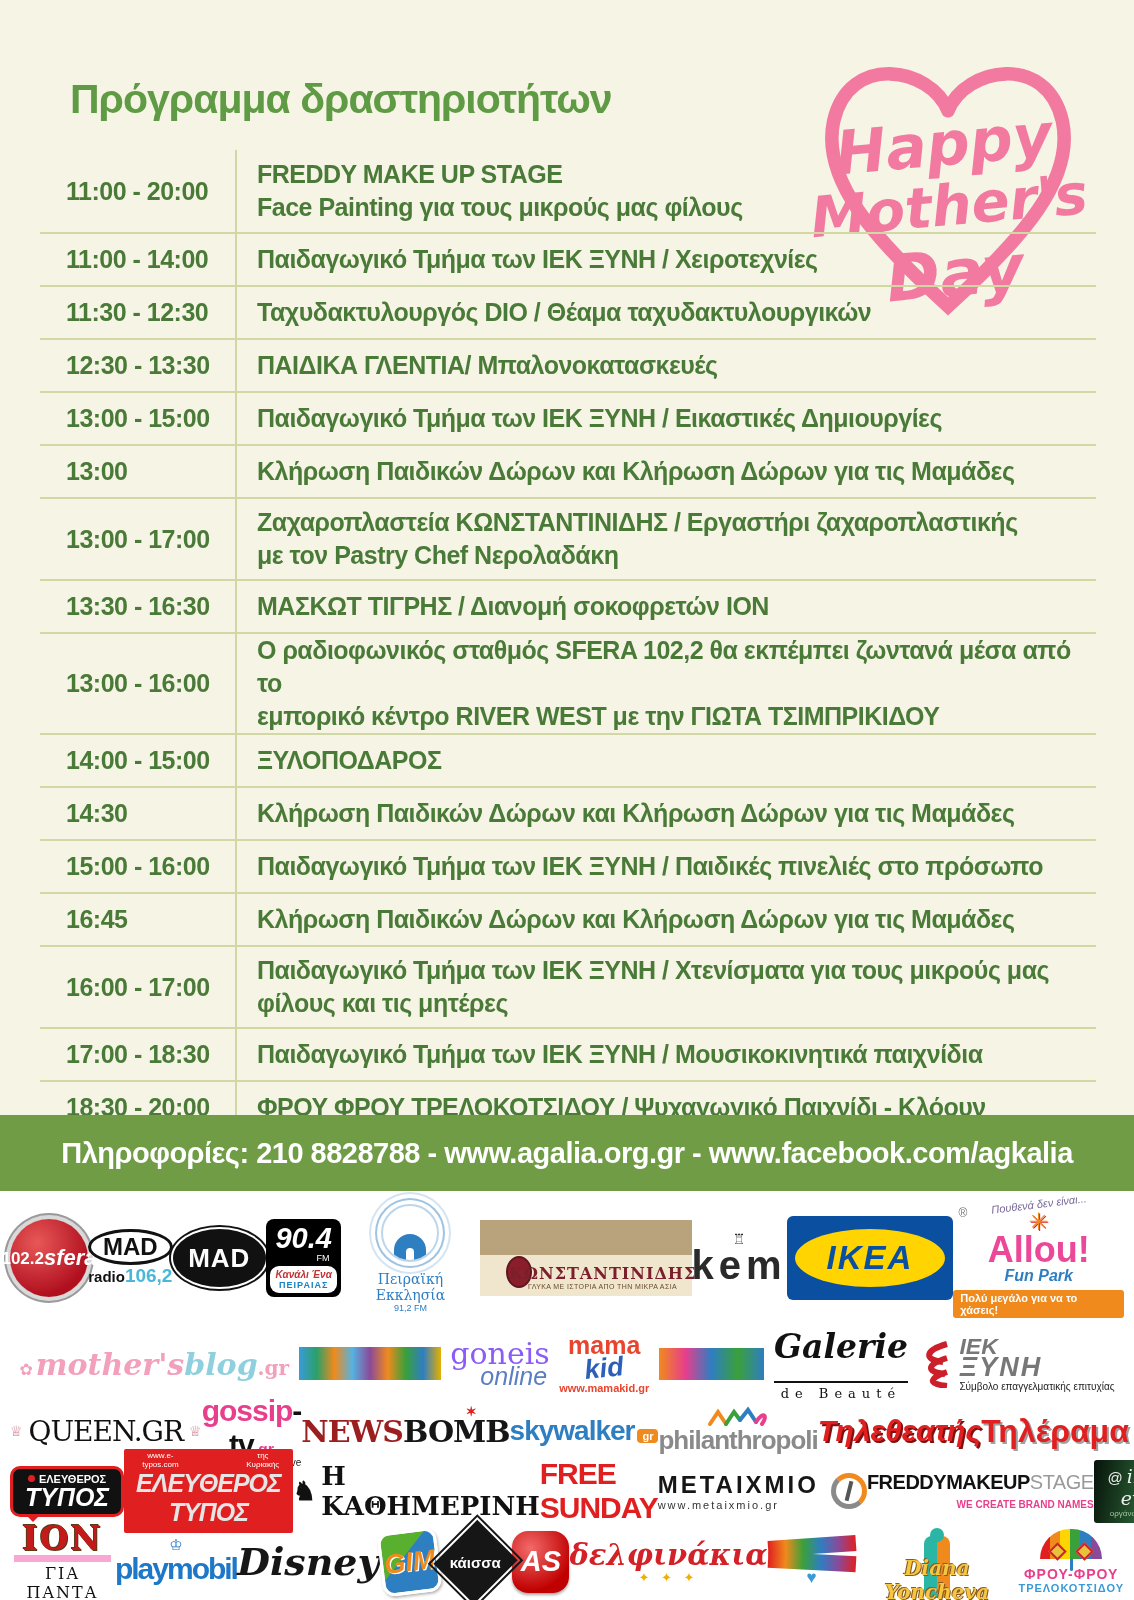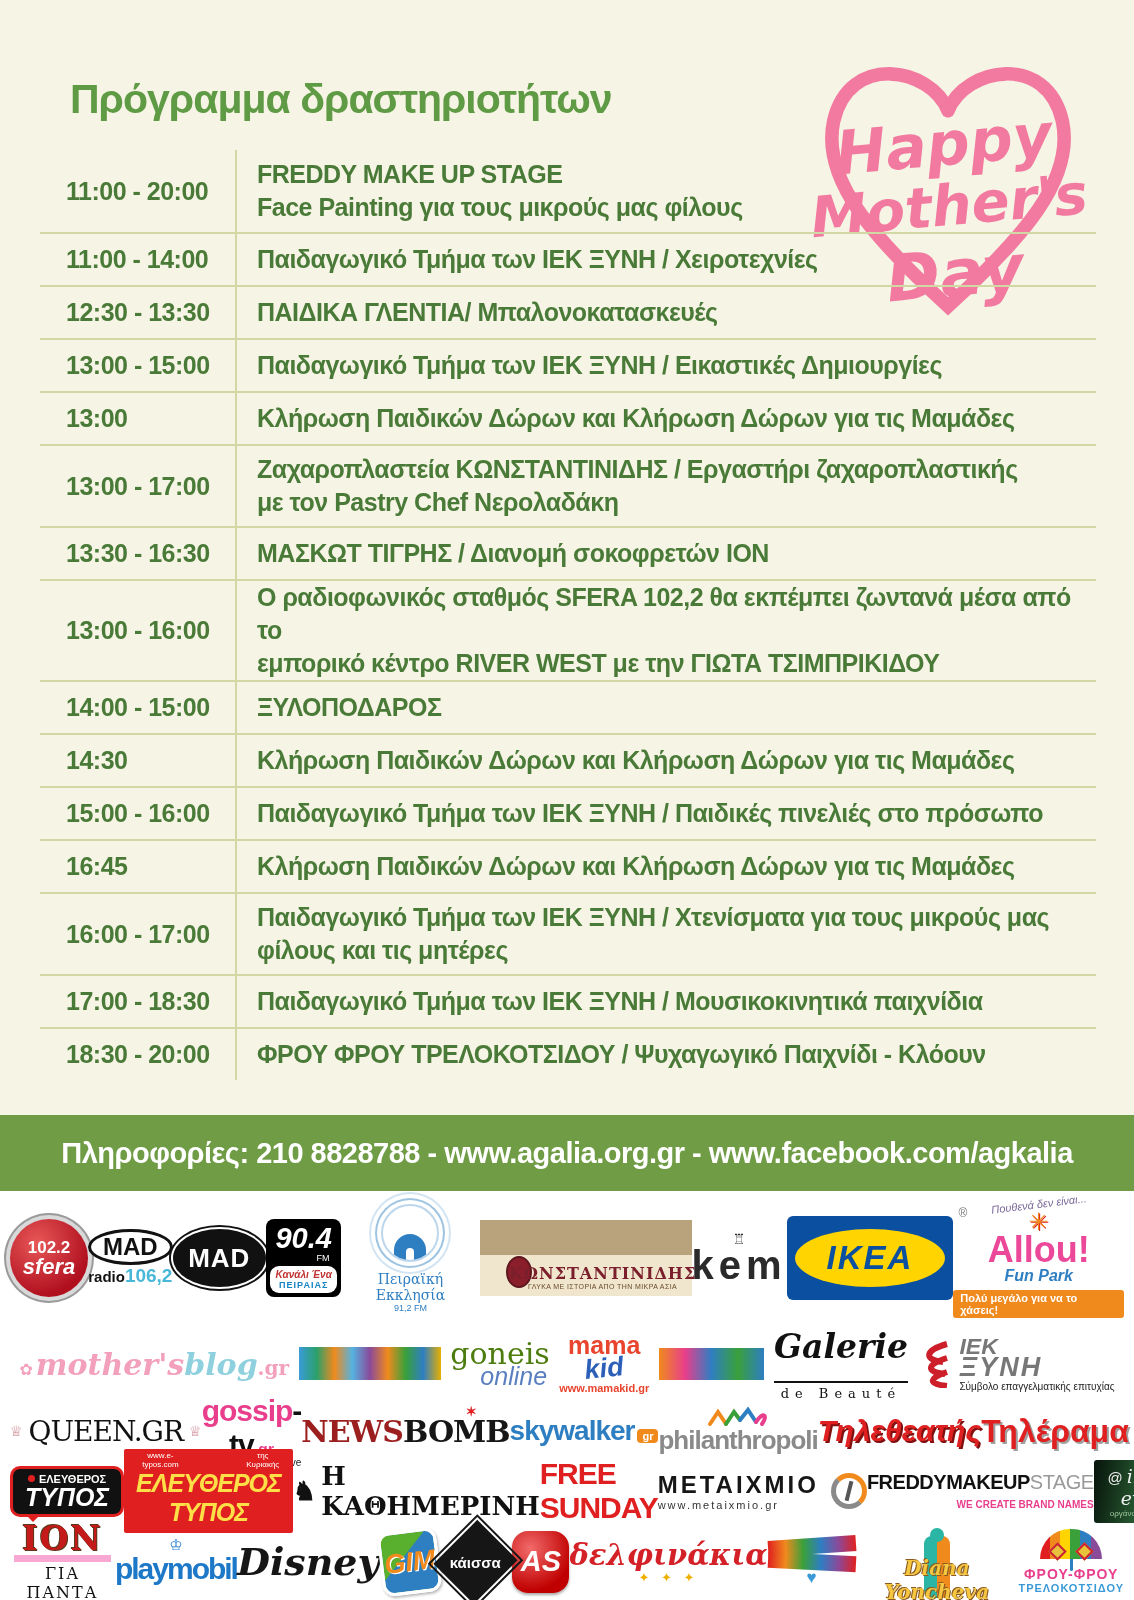--- a/index.html
+++ b/index.html
@@ -29,21 +29,21 @@
   
   .logos{position:absolute;left:0;top:1191px;width:1134px;height:409px;background:#ffffff;display:flex;flex-direction:column}
   .lrow{display:flex;align-items:center;justify-content:space-evenly;padding:0 10px}
   .lrow1{height:134px}.lrow2{height:78px}.lrow3{height:56px}.lrow4{height:64px}.lrow5{height:77px}
 
   .grad{-webkit-background-clip:text;background-clip:text;color:#3a9ad8}
   @supports ((-webkit-background-clip:text) or (background-clip:text)){.grad{color:transparent}}
 
   
   .sfera-c{width:78px;height:78px;border-radius:50%;background:radial-gradient(circle at 35% 30%,#e85858,#b00f1e 72%);
-      box-shadow:0 0 0 4px #d9d9d9,0 0 0 6px #9a9a9a;display:flex;flex-direction:column;align-items:center;justify-content:center}
+      box-shadow:0 0 0 4px #d9d9d9,0 0 0 6px #9a9a9a;display:flex;align-items:center;justify-content:center}
   .sfera-f{color:#fff;font-size:17px;font-weight:bold;line-height:1}
   .sfera-n{color:#fff;font-size:22px;font-weight:bold;font-style:italic;line-height:1}
   .madr{text-align:center}
   .madr-head{width:54px;height:24px;border-radius:28px 28px 0 0;background:#49b8d8;margin:0 auto -8px}
   .madr-oval{display:inline-block;border:3px solid #111;border-radius:50%;padding:1px 12px;background:#fff;color:#111;font-weight:900;font-size:24px}
   .madr-sub{font-size:15px;font-weight:900;color:#111}
   .madr-freq{font-size:19px;font-weight:900;color:#49b8d8}
   .mado{width:94px;height:58px;background:#111;border-radius:50%;display:flex;align-items:center;justify-content:center;
       box-shadow:0 0 0 2px #fff,0 0 0 4px #111}
   .mado span{color:#fff;font-weight:900;font-size:26px;letter-spacing:1px}
@@ -82,21 +82,21 @@
   .allou-tag{margin-top:5px;background:#f08a1d;color:#fff;font-size:11px;font-weight:bold;padding:2px 7px;border-radius:3px}
 
   
   .mb{display:flex;align-items:baseline;font-family:"DejaVu Serif",serif}
   .mb-fl{color:#f2a0bc;font-size:16px;margin-right:3px}
   .mb-1{color:#f2a0bc;font-weight:bold;font-style:italic;font-size:30px}
   .mb-2{color:#8fd0de;font-weight:bold;font-style:italic;font-size:30px}
   .mb-3{color:#f2a0bc;font-weight:bold;font-size:20px}
   .ik-n{font-size:30px;font-weight:bold;letter-spacing:-1px;background:linear-gradient(90deg,#3a9ad8,#2aa06a,#f08a1d,#55b3e0,#8a4a9a,#f08a1d,#3aa03a,#2e7ec2,#e8b000)}
   .gon{line-height:.85}
-  .gon-1{color:#4d7c0f;font-size:30px;font-family:"DejaVu Serif",serif}
+  .gon-1{color:#8b5cf6;font-size:30px;font-family:"DejaVu Serif",serif}
   .gon-2{display:block;color:#5a7fc0;font-size:25px;font-style:italic;margin-left:30px}
   .mk{text-align:center}
   .mk-1{display:block;color:#e8442e;font-weight:900;font-size:25px;line-height:.9}
   .mk-2{display:block;color:#2b5fb8;font-size:27px;font-style:italic;font-weight:bold;transform:rotate(-6deg);line-height:.9}
   .mk-url{display:block;color:#e8442e;font-size:11px;font-weight:bold;margin-top:2px}
   .bb{text-align:center}
   .bb-arc{width:64px;height:16px;border-top:3px solid #c9c9c9;border-radius:50%;margin:0 auto -4px}
   .bb-n{font-size:29px;font-weight:900;background:linear-gradient(90deg,#f08a1d,#e83e8c,#2e7ec2,#3aa03a,#2e7ec2)}
   .gal{text-align:center;font-family:"DejaVu Serif",serif}
   .gal-1{font-style:italic;font-size:33px;color:#111;font-weight:bold}
@@ -130,21 +130,21 @@
 
   
   .etb{position:relative;background:#111;border:3px solid #e02020;border-radius:10px;padding:4px 12px;text-align:center}
   .etb::after{content:"";position:absolute;left:12px;bottom:-16px;border:8px solid transparent;border-top-color:#e02020}
   .etb-1{color:#fff;font-size:11px;font-weight:bold;display:flex;align-items:center;justify-content:center;gap:4px}
   .etb-dot{width:7px;height:7px;border-radius:50%;background:#e02020;display:inline-block}
   .etb-2{color:#fff;font-size:25px;font-weight:900;font-style:italic;line-height:1}
   .etk{background:#e02020;padding:2px 12px 6px;text-align:center;border-radius:2px}
   .etk-top{display:flex;justify-content:space-between;gap:60px}
   .etk-top span{color:#fff;font-size:8px}
-  .etk-n{color:#fde047;font-size:25px;font-weight:900;font-style:italic;letter-spacing:-1px}
+  .etk-n{color:#e5e5e5;font-size:25px;font-weight:900;font-style:italic;letter-spacing:-1px}
   .ka{font-family:"DejaVu Serif",serif;font-size:26px;color:#111;font-weight:bold;display:flex;align-items:center;gap:5px}
   .ka-kn{font-size:26px}
   .fs{color:#e02020;font-weight:900;font-size:30px;letter-spacing:-1px}
   .mx{display:flex;align-items:center;gap:12px}
   .mx-n{font-size:24px;color:#161616;letter-spacing:3px;font-weight:bold}
   .mx-u{display:block;font-size:11px;color:#333;letter-spacing:2px}
   .mx-c{width:36px;height:36px;border-radius:50%;border:5px solid #f08a1d;border-left-color:#8a8a8a;border-bottom-color:#8a8a8a;position:relative}
   .mx-c::after{content:"";position:absolute;left:50%;top:3px;bottom:3px;width:4px;margin-left:-2px;background:#555;transform:rotate(14deg)}
   .fd{text-align:right}
   .fd-1,.fd-2{font-weight:900;color:#111;font-size:20px;letter-spacing:-.5px}
@@ -214,20 +214,24 @@
     <div class="srow s2">
         <div class="time">11:00 - 20:00</div>
         <div class="desc">FREDDY MAKE UP STAGE
 Face Painting για τους μικρούς μας φίλους</div>
       </div>
     <div class="srow s1">
         <div class="time">11:00 - 14:00</div>
         <div class="desc">Παιδαγωγικό Τμήμα των ΙΕΚ ΞΥΝΗ / Χειροτεχνίες</div>
       </div>
     <div class="srow s1">
+        <div class="time">11:30 - 12:30</div>
+        <div class="desc">Ταχυδακτυλουργός DIO / Θέαμα ταχυδακτυλουργικών</div>
+      </div>
+    <div class="srow s1">
         <div class="time">12:30 - 13:30</div>
         <div class="desc">ΠΑΙΔΙΚΑ ΓΛΕΝΤΙΑ/ Μπαλονοκατασκευές</div>
       </div>
     <div class="srow s1">
         <div class="time">13:00 - 15:00</div>
         <div class="desc">Παιδαγωγικό Τμήμα των ΙΕΚ ΞΥΝΗ / Εικαστικές Δημιουργίες</div>
       </div>
     <div class="srow s1">
         <div class="time">13:00</div>
         <div class="desc">Κλήρωση Παιδικών Δώρων και Κλήρωση Δώρων για τις Μαμάδες</div>

